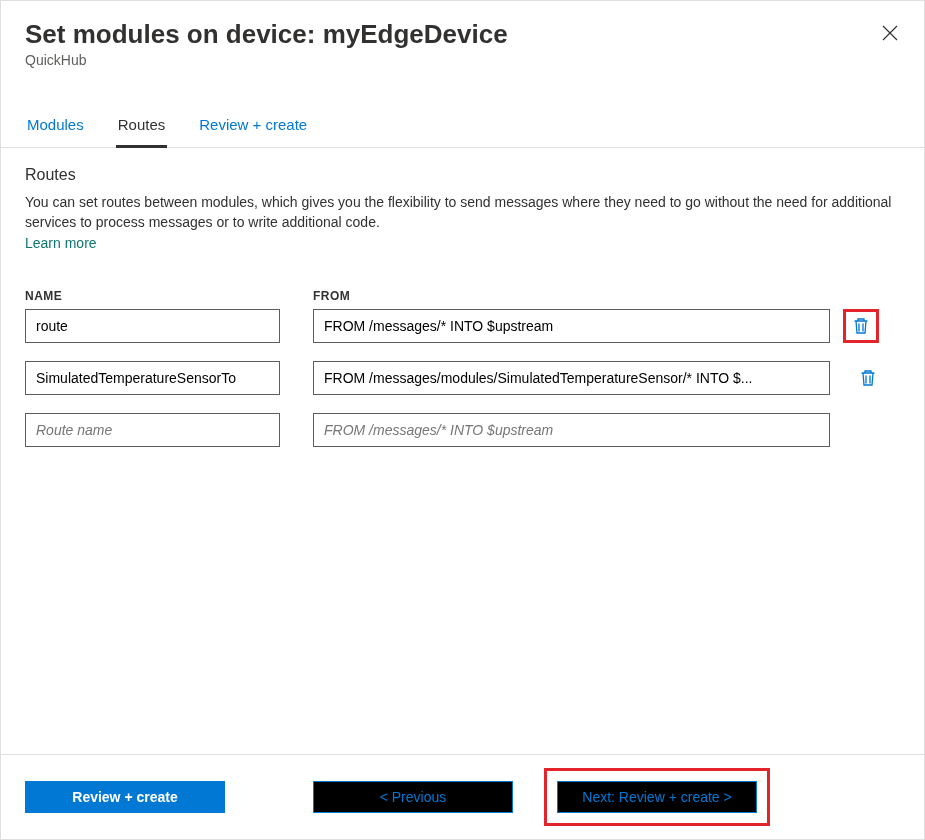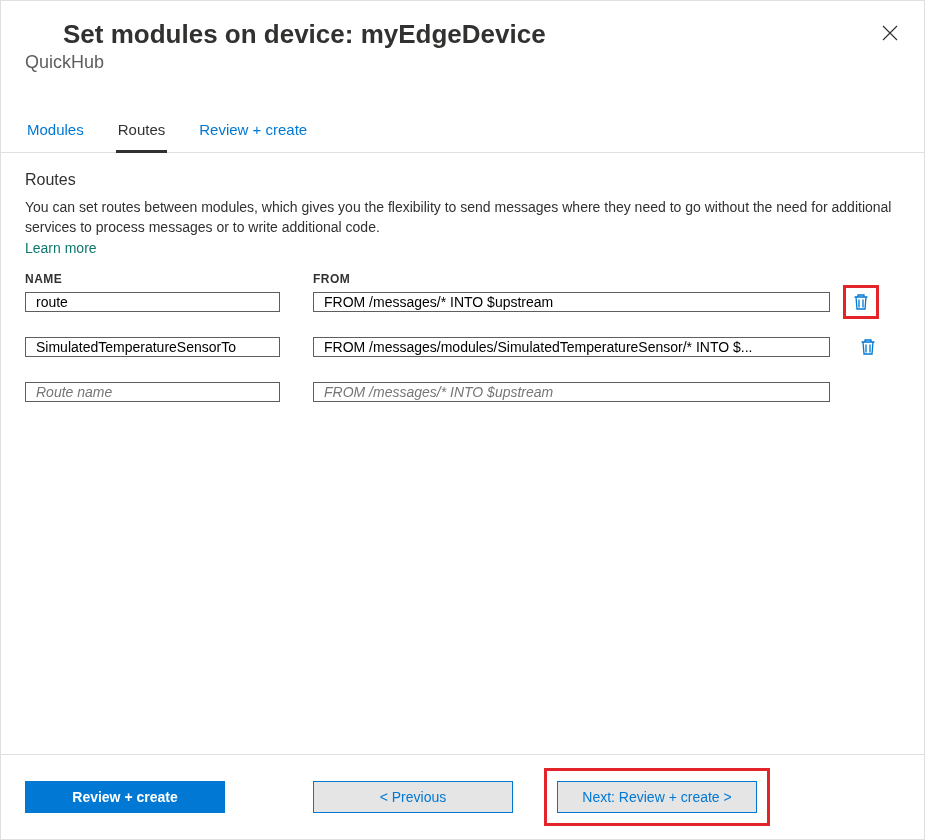--- a/index.html
+++ b/index.html
@@ -14,24 +14,23 @@
       border: 1px solid #e1dfdd;
     }
     .header {
       padding: 18px 24px 10px 24px;
       position: relative;
     }
     .title {
       font-size: 26px;
       font-weight: 600;
       color: #323130;
-      margin-left: 38px;
     }
     .subtitle {
-      font-size: 18px;
+      font-size: 14px;
       color: #605e5c;
       margin-top: 2px;
     }
     .close-btn {
       position: absolute;
       top: 22px;
       right: 24px;
       cursor: pointer;
       width: 20px;
       height: 20px;
@@ -77,39 +76,39 @@
     }
     .learn-more {
       color: #0f766e;
       cursor: pointer;
       display: inline-block;
       margin-top: 2px;
       font-size: 14px;
     }
     .table-headers {
       display: flex;
-      margin-top: 16px;
+      margin-top: 38px;
       margin-bottom: 6px;
     }
     .col-header {
       font-size: 12px;
       font-weight: 600;
       letter-spacing: 0.5px;
       color: #323130;
     }
     .col-name { width: 288px; }
     .col-value { flex: 1; }
     .route-row {
       display: flex;
       align-items: center;
       margin-bottom: 18px;
       gap: 0;
     }
     .input {
-      height: 20px;
+      height: 34px;
       border: 1px solid #605e5c;
       padding: 0 10px;
       font-size: 14px;
       font-family: inherit;
       background: #fff;
       outline: none;
       white-space: nowrap;
       overflow: hidden;
       text-overflow: ellipsis;
     }
@@ -155,21 +154,21 @@
       align-items: center;
       justify-content: center;
     }
     .btn-primary {
       background: #0078d4;
       color: #fff;
       font-weight: 600;
       width: 200px;
     }
     .btn-secondary {
-      background: #e5e5e5;
+      background: #000000;
       color: #0078d4;
       border: 1px solid #0078d4;
       width: 200px;
     }
     .footer-gap { width: 88px; }
     .footer-gap2 { width: 20px; }
     .next-wrap {
       border: 3px solid #e3242b;
       padding: 10px;
       margin: -9px -9px -9px 11px;

